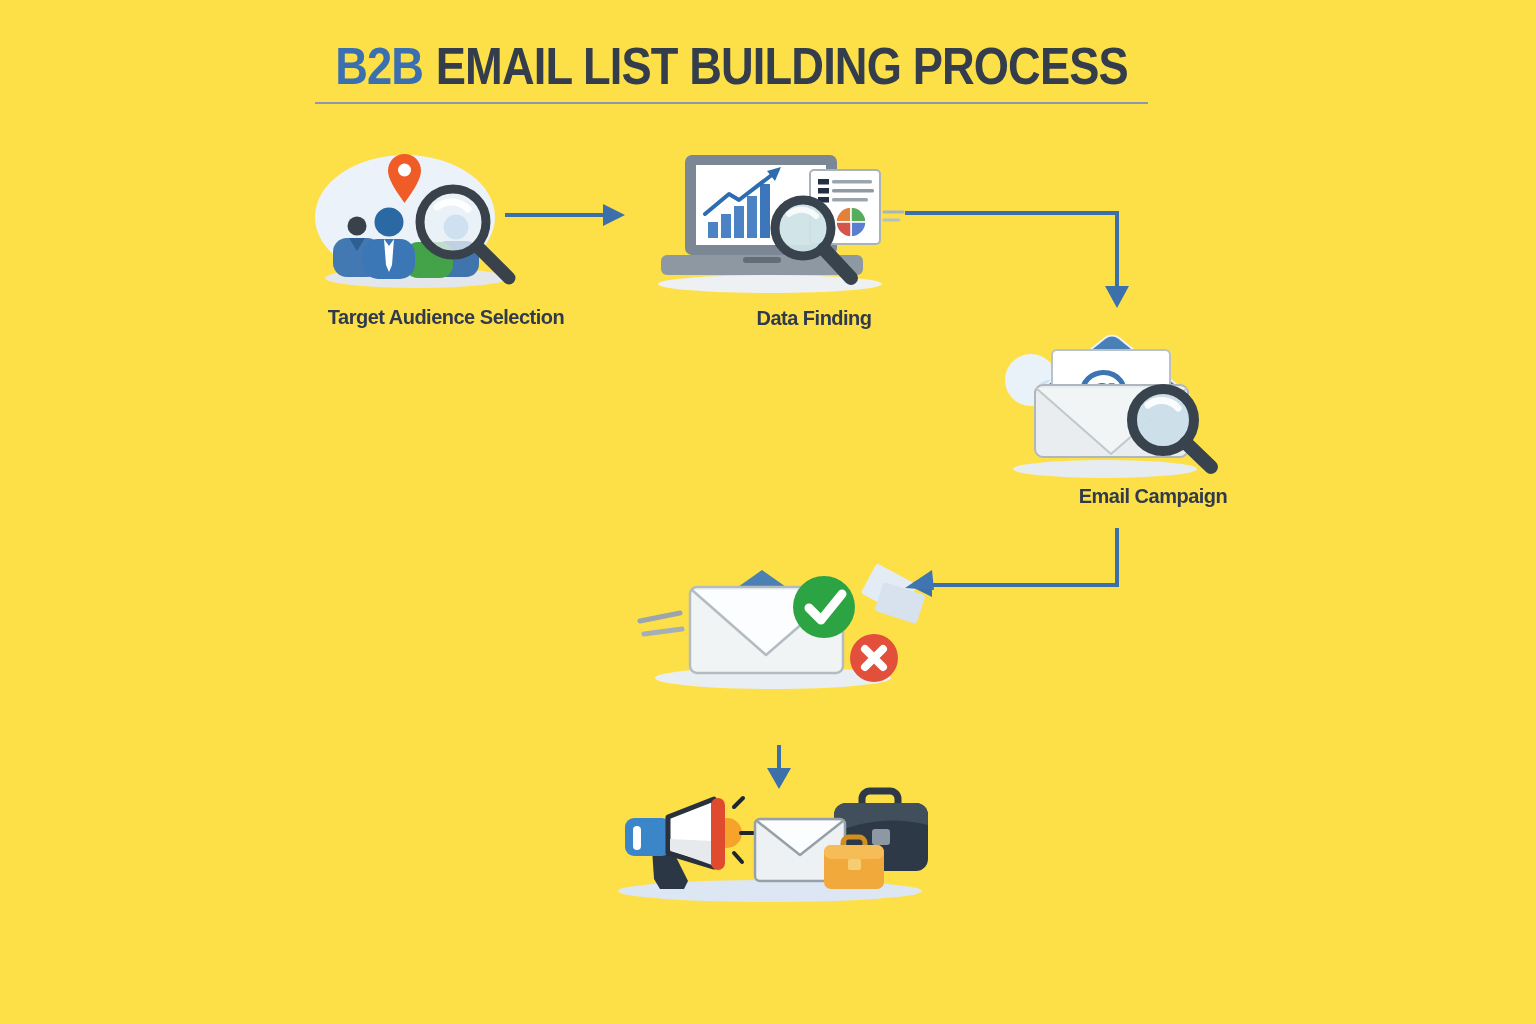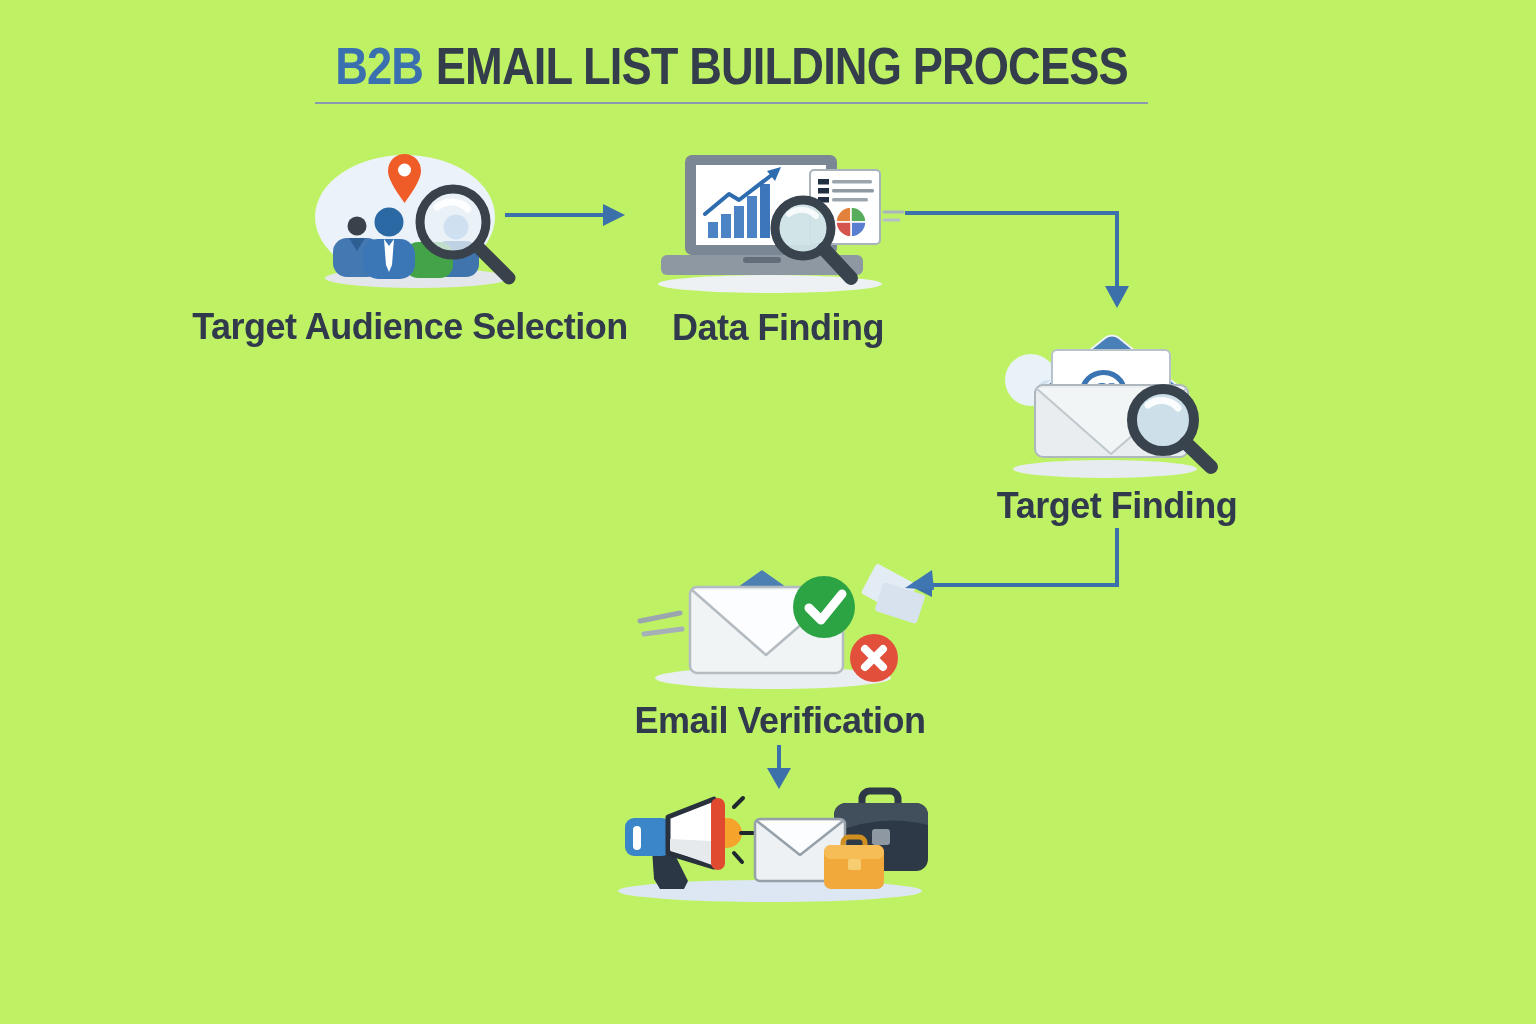--- a/index.html
+++ b/index.html
@@ -1,24 +1,24 @@
 <!DOCTYPE html>
 <html><head>
 <meta charset="utf-8">
 <style>
   html,body{margin:0;padding:0;}
-  .canvas{position:relative;width:1536px;height:1024px;background:#bef264;overflow:hidden;
+  .canvas{position:relative;width:1536px;height:1024px;background:#fde047;overflow:hidden;
           font-family:"Liberation Sans",sans-serif;}
   .title-wrap{position:absolute;left:254px;top:36px;width:956px;text-align:center;white-space:nowrap;}
   .title-text{display:inline-block;transform:scaleX(0.87);font-size:52px;font-weight:bold;letter-spacing:-1px;}
   .title-hl{color:#3a6fb0;}
   .title-rest{color:#343d4b;margin-left:0.28em;}
   .title-underline{position:absolute;left:315px;top:102px;width:833px;height:2px;background:#8b99b0;}
-  .step-label{position:absolute;transform:translateX(-50%);font-size:36px;font-weight:bold;
-              color:#303a4c;white-space:nowrap;letter-spacing:-0.5px;}
+  .step-label{position:absolute;transform:translateX(-50%);font-size:20px;font-weight:bold;
+              color:#303a4c;white-space:nowrap;letter-spacing:-0.5px;margin-left:36px;}
   .icon{position:absolute;}
   .arrow-seg{position:absolute;background:#3c70aa;}
   .ah{position:absolute;width:0;height:0;}
   .ah-right{border-top:11px solid transparent;border-bottom:11px solid transparent;border-left:22px solid #3c70aa;}
   .ah-down{border-left:12px solid transparent;border-right:12px solid transparent;border-top:22px solid #3c70aa;}
   .ah-left{border-top:12px solid transparent;border-bottom:12px solid transparent;border-right:24px solid #3c70aa;}
   svg text{font-family:"DejaVu Sans","Liberation Sans",sans-serif;font-weight:bold;}
 </style>
 </head>
 <body>
@@ -129,21 +129,21 @@
       <rect x="30" y="53" width="153" height="72" rx="8" fill="#e9edef" stroke="#adb7bd" stroke-width="2"></rect>
       <path d="M31,56 L106,122 L182,56" fill="#f2f5f6" stroke="#bfc8cd" stroke-width="2" stroke-linejoin="round"></path>
     </g>
     <g>
       <circle cx="158" cy="88" r="31" fill="#cbdfe9" opacity="0.96"></circle>
       <path d="M143,73 a22,22 0 0 1 30,3" stroke="#ffffff" stroke-width="7" fill="none" stroke-linecap="round" opacity="0.9"></path>
       <circle cx="158" cy="88" r="31" fill="none" stroke="#39434e" stroke-width="10"></circle>
       <line x1="181" y1="111" x2="206" y2="135" stroke="#39434e" stroke-width="14" stroke-linecap="round"></line>
     </g>
   </svg>
-  <div class="step-label" style="left:1117px;top:485px">Target Finding</div>
+  <div class="step-label" style="left:1117px;top:485px">Email Campaign</div>
 
   <div class="arrow-seg" style="left:1115px;top:528px;width:4px;height:57px"></div>
   <div class="arrow-seg" style="left:930px;top:583px;width:189px;height:4px"></div>
   <div class="ah ah-left" style="left:908px;top:573px"></div>
 
   <svg class="icon" style="left:628px;top:558px" width="312" height="165" viewBox="0 0 312 165">
     <g>
       <line x1="12" y1="63" x2="52" y2="55" stroke="#9aa5ad" stroke-width="5" stroke-linecap="round"></line>
       <line x1="16" y1="76" x2="54" y2="71" stroke="#a5afb7" stroke-width="5" stroke-linecap="round"></line>
     </g>
@@ -160,21 +160,20 @@
     </g>
     <g>
       <circle cx="196" cy="49" r="31" fill="#2ca444"></circle>
       <path d="M181,50 L193,62 L214,36" stroke="#ffffff" stroke-width="9" fill="none" stroke-linecap="round" stroke-linejoin="round"></path>
     </g>
     <g>
       <circle cx="246" cy="100" r="24" fill="#e2503c"></circle>
       <path d="M237,91 L255,109 M255,91 L237,109" stroke="#ffffff" stroke-width="8" stroke-linecap="round"></path>
     </g>
   </svg>
-  <div class="step-label" style="left:780px;top:700px">Email Verification</div>
 
   <div class="arrow-seg" style="left:777px;top:745px;width:4px;height:25px"></div>
   <div class="ah ah-down" style="left:767px;top:768px;border-top-width:21px"></div>
 
   <svg class="icon" style="left:600px;top:783px" width="340" height="130" viewBox="0 0 340 130">
     <ellipse cx="170" cy="108" rx="152" ry="11" fill="#dce7f3"></ellipse>
     <g>
       <polygon points="52,66 72,66 88,98 84,106 60,106 54,96" fill="#2c3745"></polygon>
       <rect x="25" y="35" width="46" height="38" rx="9" fill="#3b86c8"></rect>
       <rect x="33" y="43" width="8" height="24" rx="4" fill="#ffffff"></rect>

